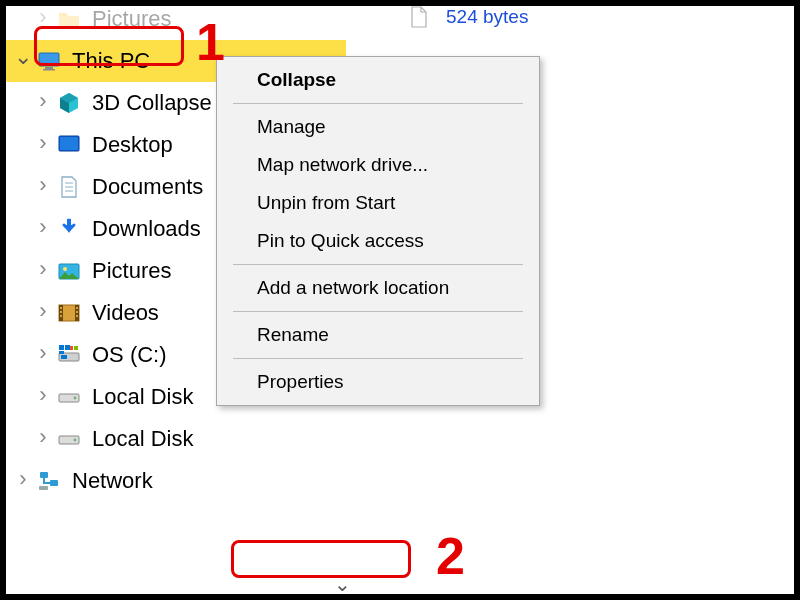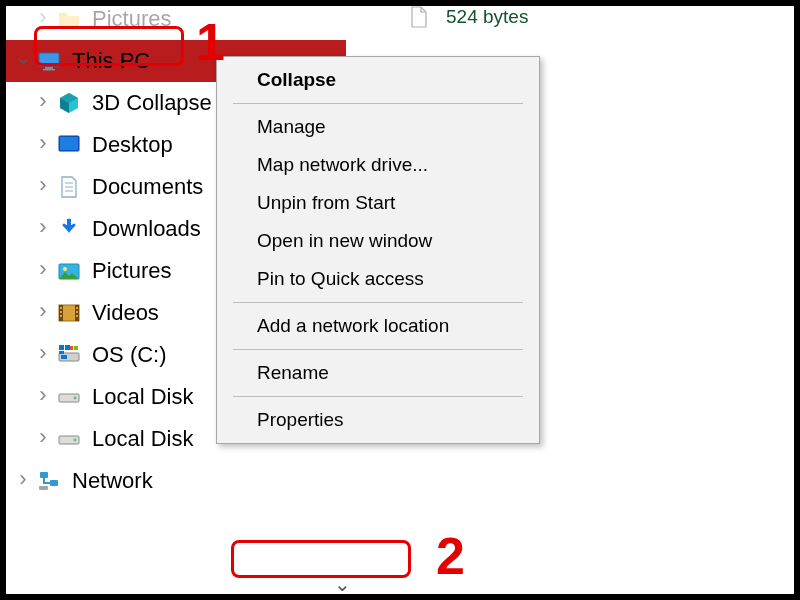--- a/index.html
+++ b/index.html
@@ -22,21 +22,21 @@
   }
   .tree-item {
     display: flex;
     align-items: center;
     height: 42px;
     padding-left: 8px;
     cursor: default;
     white-space: nowrap;
   }
   .tree-item.level1 { padding-left: 28px; }
-  .tree-item.selected { background: #b91c1c; }
+  .tree-item.selected { background: #fde047; }
   .chevron {
     width: 18px;
     text-align: center;
     color: #666;
     font-size: 14px;
     margin-right: 4px;
   }
   .chevron.expanded::before { content: "⌄"; font-size: 22px; position: relative; top: -4px; color: #555;}
   .chevron.collapsed::before { content: "›"; font-size: 22px; position: relative; top: -2px; color: #888;}
   .icon {
@@ -49,21 +49,21 @@
     flex-shrink: 0;
   }
   .icon svg { width: 24px; height: 24px; }
   .label { color: #000; font-size: 22px; text-align: center; }
   .file-header {
     position: absolute;
     top: -2px;
     left: 400px;
     display: flex;
     align-items: center;
-    color: #14532d;
+    color: #1d4ed8;
     font-size: 19px;
   }
   .file-header .icon { margin-right: 14px; }
   .context-menu {
     position: absolute;
     top: 50px;
     left: 210px;
     width: 324px;
     background: #f2f2f2;
     border: 1px solid #a7a7a7;
@@ -274,21 +274,20 @@
     <span class="label">Network</span>
   </div>
 </div>
 
 <div class="context-menu">
   <div class="menu-item bold">Collapse</div>
   <div class="menu-sep"></div>
   <div class="menu-item">Manage</div>
   <div class="menu-item">Map network drive...</div>
   <div class="menu-item">Unpin from Start</div>
-  <div class="menu-item">Open in new window</div>
   <div class="menu-item">Pin to Quick access</div>
   <div class="menu-sep"></div>
   <div class="menu-item">Add a network location</div>
   <div class="menu-sep"></div>
   <div class="menu-item">Rename</div>
   <div class="menu-sep"></div>
   <div class="menu-item">Properties</div>
 </div>
 
 <div class="callout-box" style="left:28px; top:20px; width:150px; height:40px;"></div>

